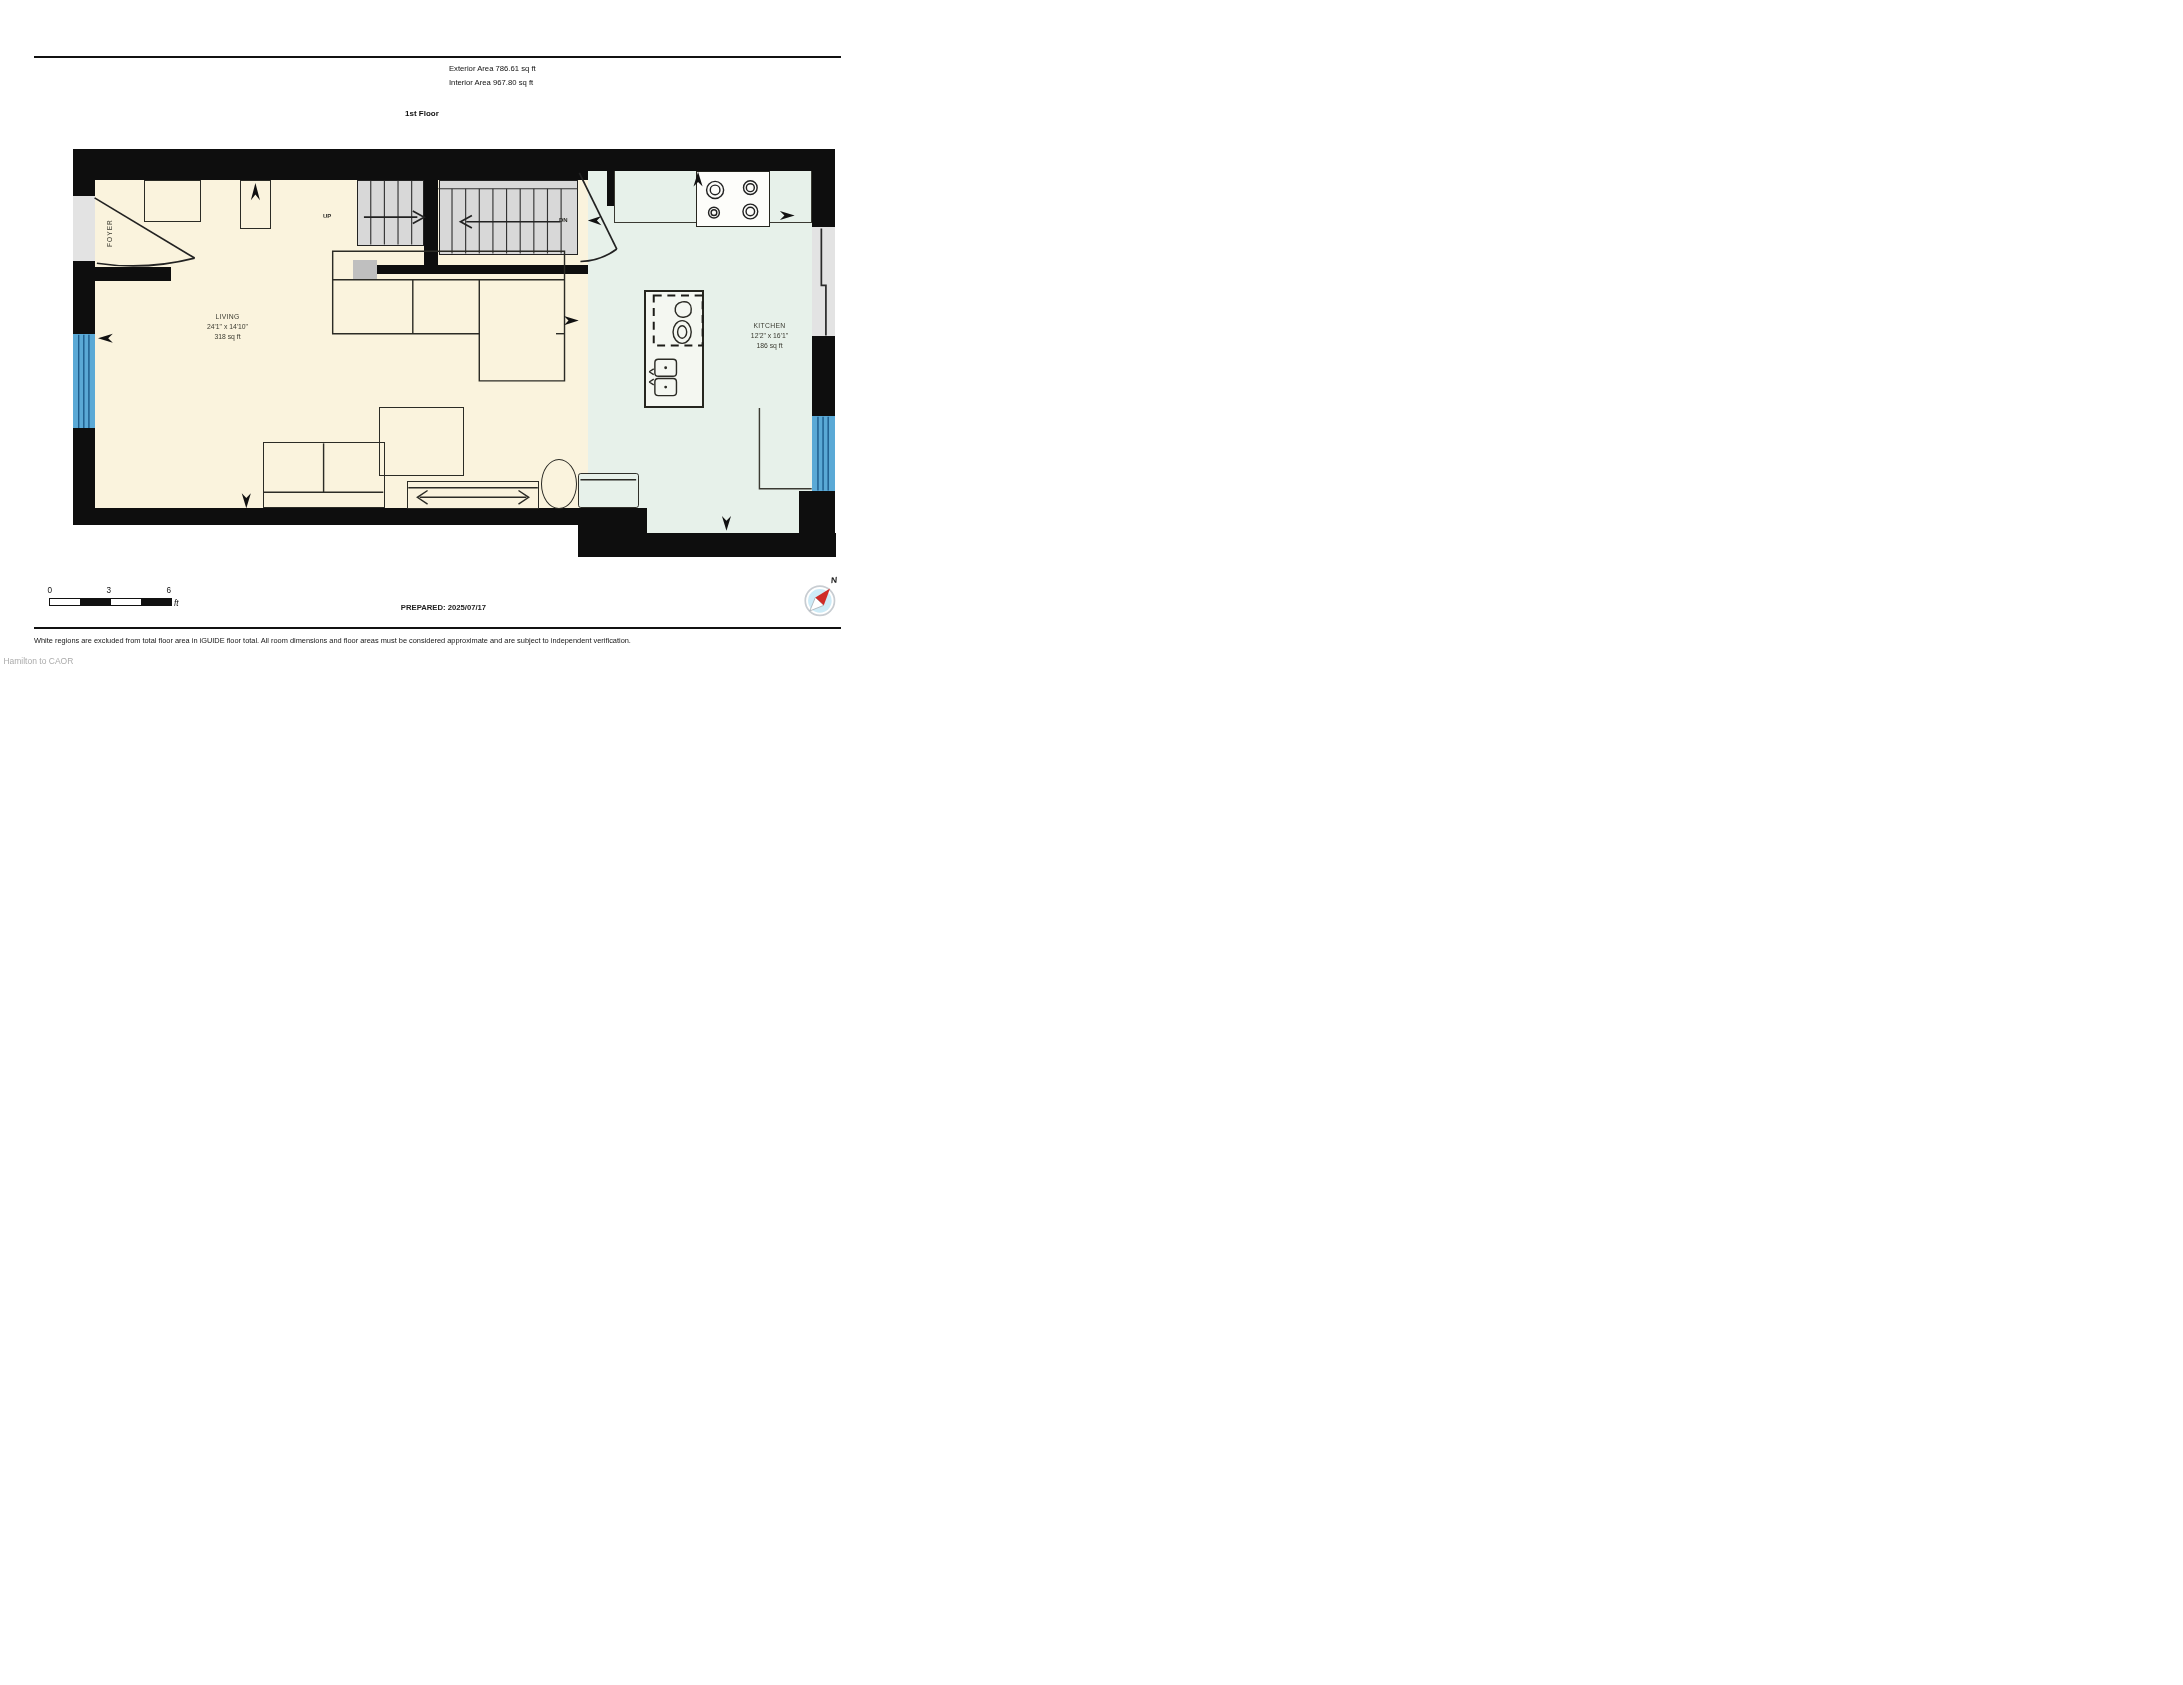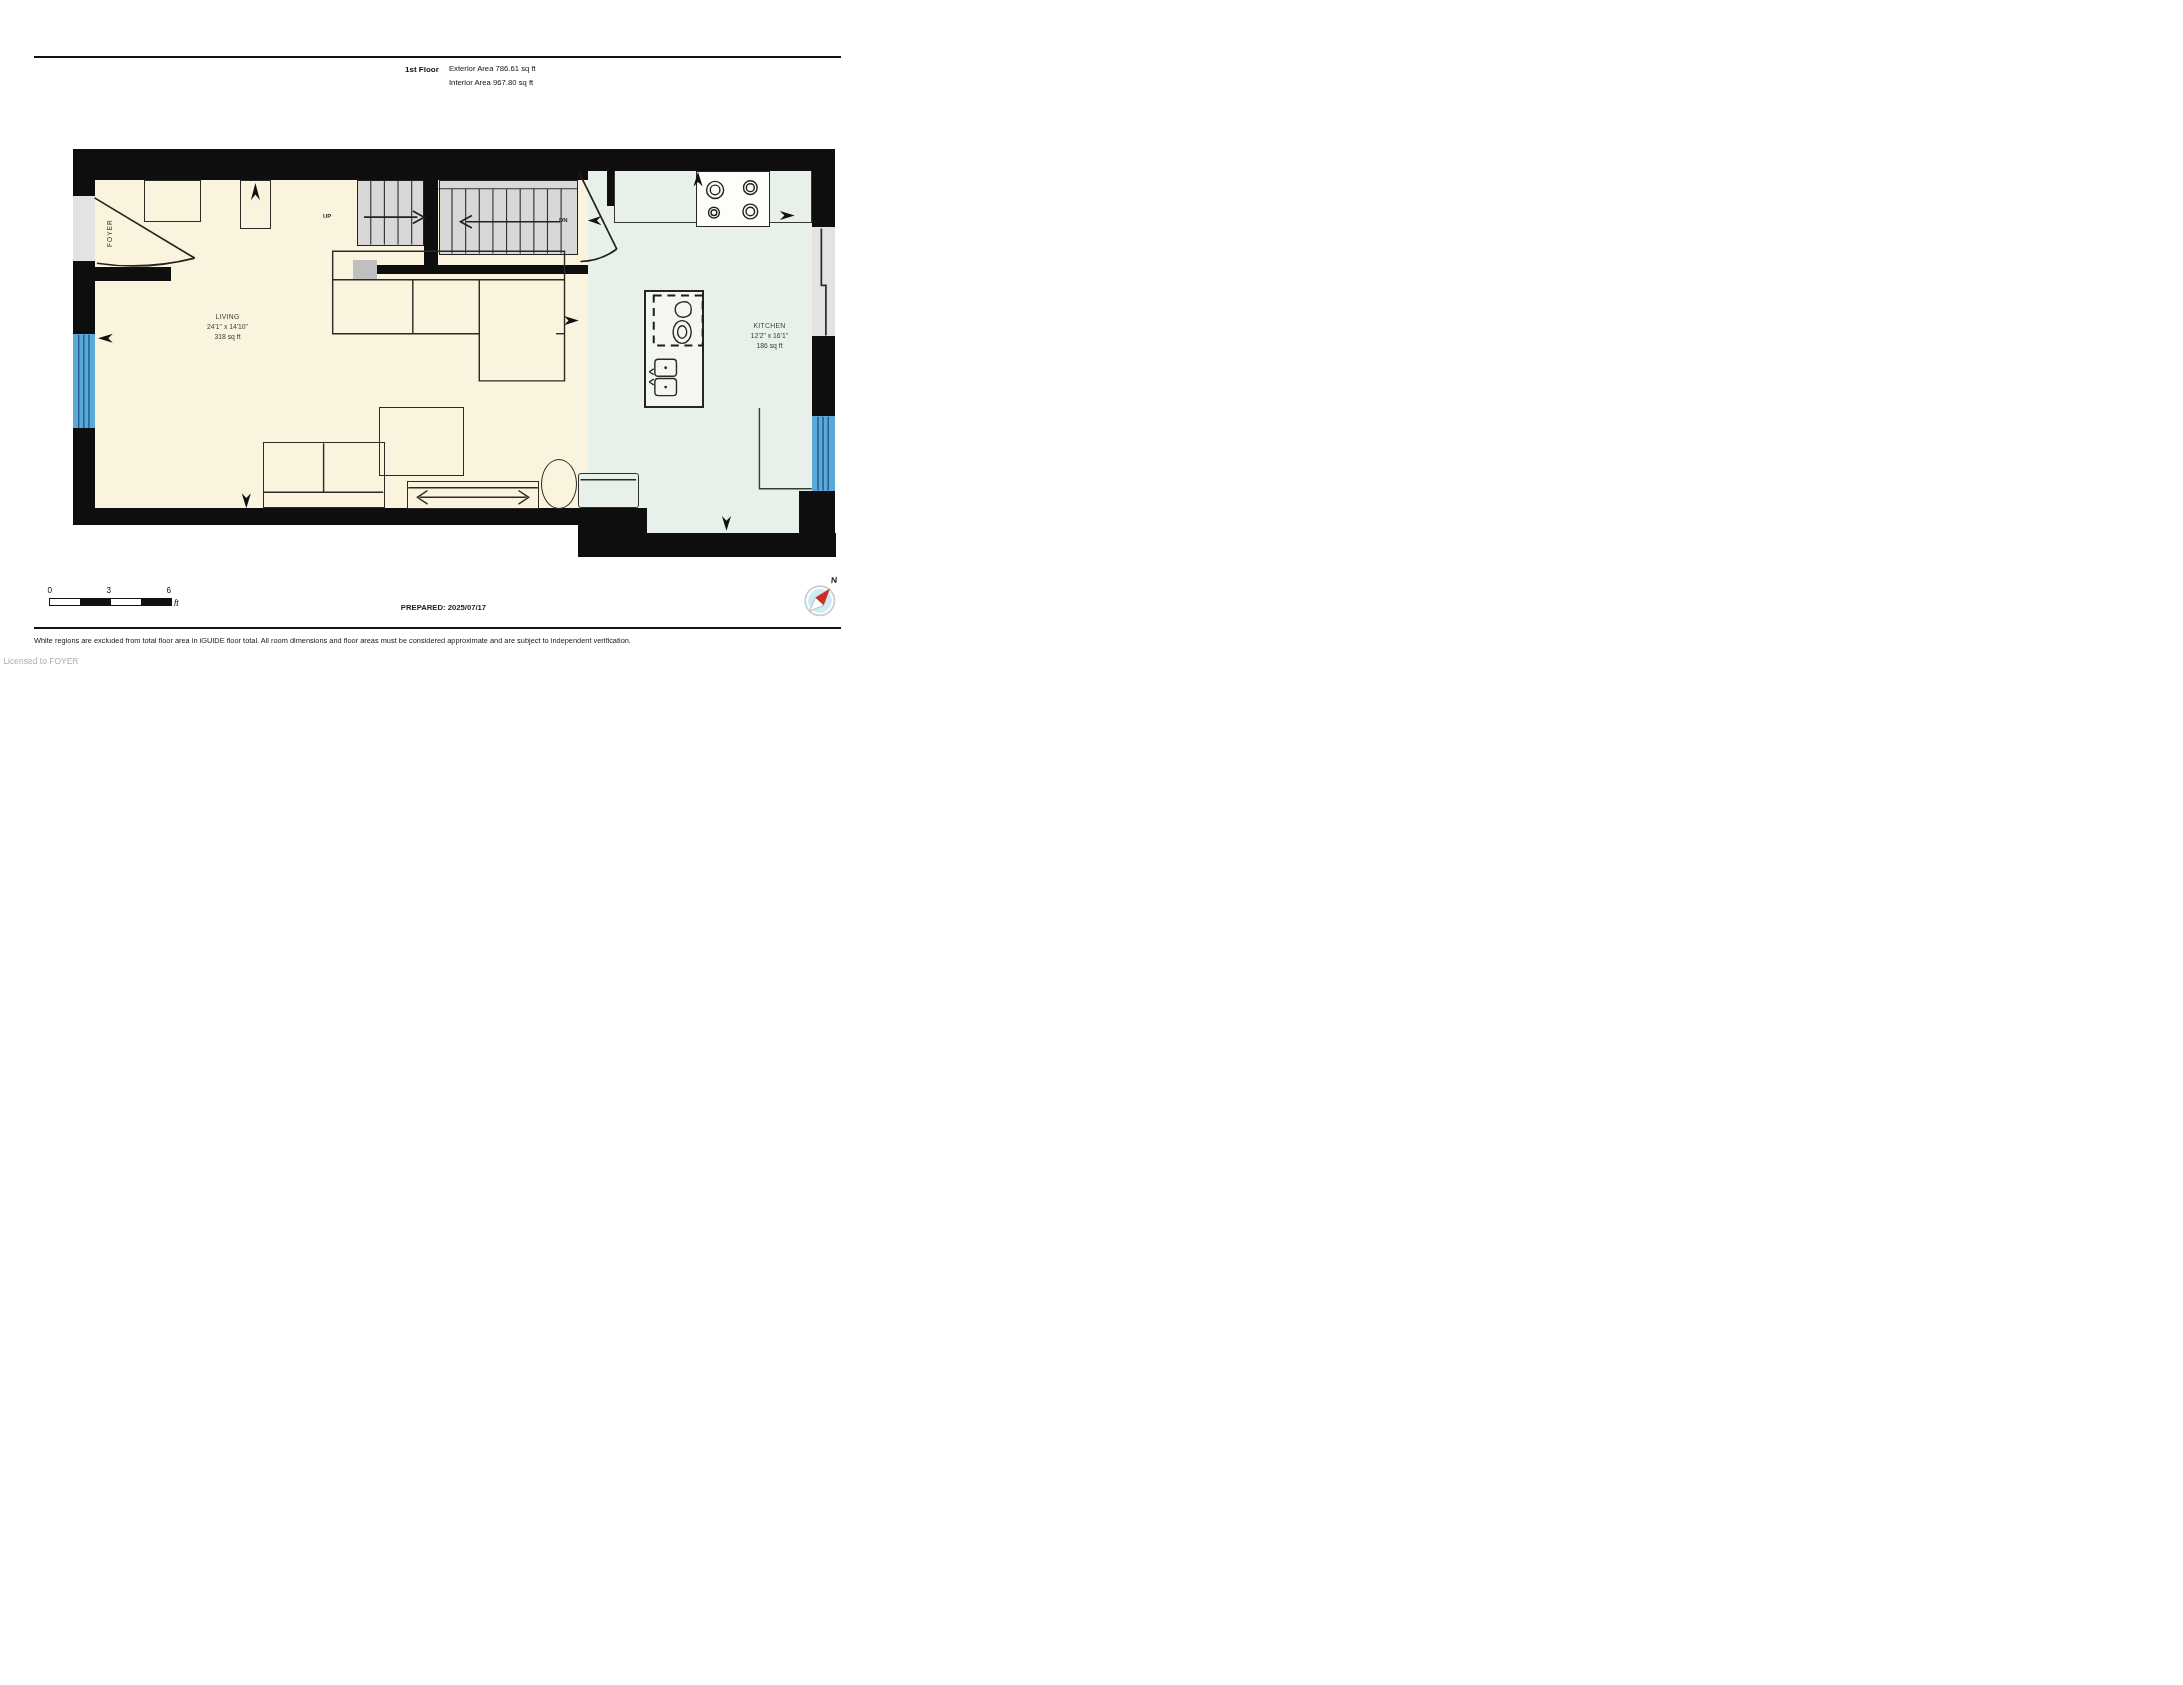--- a/index.html
+++ b/index.html
@@ -3,21 +3,21 @@
 <meta charset="utf-8">
 <style>
   html,body{margin:0;padding:0;background:#fff;}
   .page{position:relative;width:873px;height:674px;background:#ffffff;
         font-family:"Liberation Sans", sans-serif;color:#111;overflow:hidden;}
   .abs{position:absolute;}
   
   .title{left:0;top:21.6px;width:100%;text-align:center;font-size:15.4px;font-weight:bold;letter-spacing:0.1px;}
   .rule{height:1.7px;background:#111;left:34px;width:807px;}
   .subheader{left:405px;top:64px;display:flex;gap:10.2px;align-items:flex-start;}
-  .floor-label{font-size:8px;font-weight:bold;padding-top:0.6px;}
+  .floor-label{font-size:8px;font-weight:bold;padding-top:0.6px;margin-top:44px;}
   .area-lines{display:flex;flex-direction:column;gap:5.1px;font-size:7.7px;}
   
   .plan{left:73px;top:149px;width:762px;height:408px;}
   .wall{background:var(--wall);}
   .floor-living{background:var(--floor-living);}
   .floor-kitchen{background:var(--floor-kitchen);}
   .door-gap{background:var(--door-opening);}
   .win{background:var(--window-blue);}
   .stair{background:var(--stairs);border:1.1px solid #222;box-sizing:border-box;}
   .landing{background:#bfbfbf;}
@@ -223,15 +223,15 @@
   <svg class="abs" style="left:803px;top:578px;" width="36" height="40" viewBox="0 0 64 70">
     <circle cx="30" cy="40" r="26" fill="#ffffff" stroke="#c8cdd2" stroke-width="3"></circle>
     <circle cx="30" cy="40" r="21" fill="var(--compass-face)"></circle>
     <polygon points="12,58 22,34 37,48" fill="#ffffff" stroke="#aab2b8" stroke-width="1.5"></polygon>
     <polygon points="48,18 22,34 37,48" fill="var(--compass-needle)"></polygon>
   </svg>
   <div class="abs north-n">N</div>
 
   <div class="abs rule" style="top:627px;"></div>
   <div class="abs disclaimer">White regions are excluded from total floor area in iGUIDE floor total. All room dimensions and floor areas must be considered approximate and are subject to independent verification.</div>
-  <div class="abs license">Licensed to FOYER</div>
+  <div class="abs license">Hamilton to CAOR</div>
 </div>
 
 
 </body></html>

